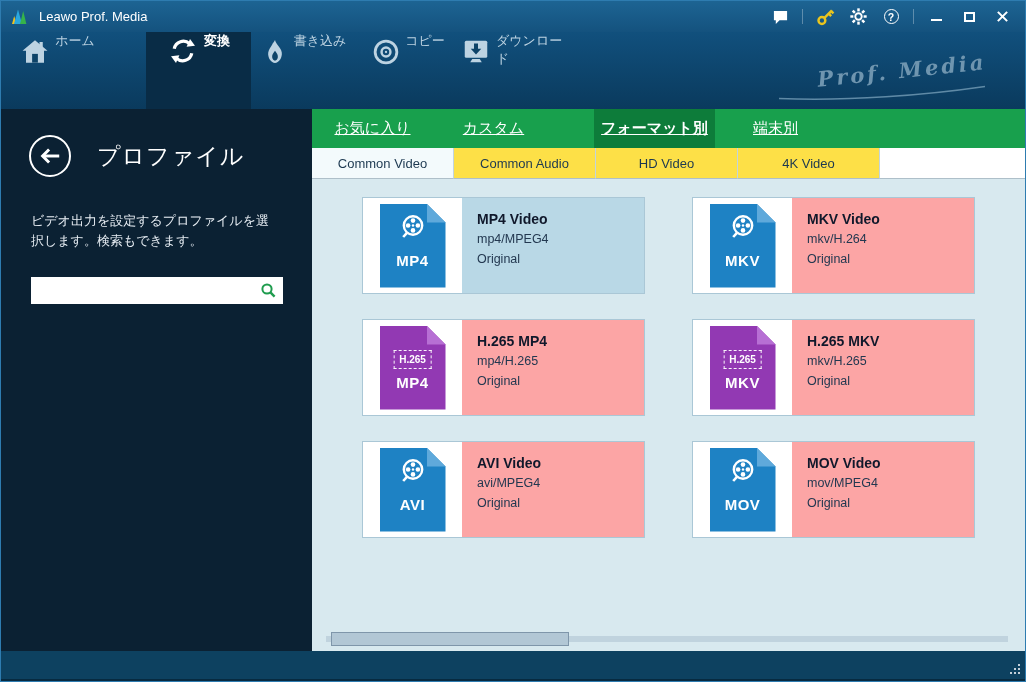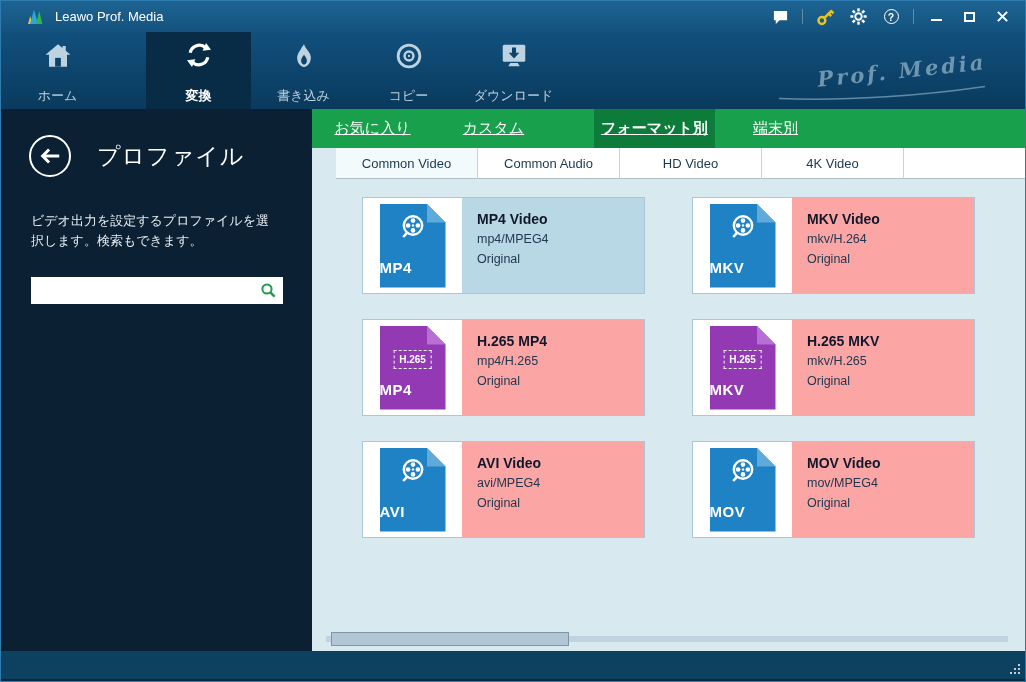--- a/index.html
+++ b/index.html
@@ -4,35 +4,35 @@
 <style>
   * { margin:0; padding:0; box-sizing:border-box; }
   html,body { background:#555; }
   body { font-family:"Liberation Sans","DejaVu Sans",sans-serif; }
 
   .window { width:1026px; height:682px; position:relative; border:1px solid #2e7cb0;
             background:#0d4160; display:flex; flex-direction:column; overflow:hidden; }
 
   
   .titlebar { height:31px; background:linear-gradient(#1d6493,#14527e); display:flex;
-              align-items:center; padding:0 12px 0 26px; flex:0 0 auto; }
+              align-items:center; padding:0 12px 0 10px; flex:0 0 auto; }
   .titlebar-title { color:#fff; font-size:13px; margin-left:8px; }
   .titlebar-right { margin-left:auto; display:flex; align-items:center; gap:11px; }
   .tb-btn { width:22px; height:20px; display:flex; align-items:center; justify-content:center; cursor:pointer; }
   .tb-sep { width:1px; height:15px; background:rgba(255,255,255,.3); }
   .help-circle { width:15px; height:15px; border:1.6px solid #fff; border-radius:50%;
                  color:#fff; font-size:10.5px; font-weight:bold; display:flex; align-items:center; justify-content:center; }
   .min-glyph { width:11px; height:2px; background:#fff; margin-top:6px; }
   .max-glyph { width:11px; height:10px; border:2px solid #fff; }
 
   
   .navbar { height:77px; background:linear-gradient(#11507d,#0a3a5d); position:relative; flex:0 0 auto; }
   .nav-items { display:flex; height:100%; padding-left:4px; }
-  .nav-item { width:105px; height:100%; display:flex; flex-direction:column; align-items:center;
-              justify-content:center; gap:17px; color:#bdd3e2; cursor:pointer; }
+  .nav-item { width:105px; height:100%; display:flex; flex-direction:row; 
+              justify-content:center; gap:5px; color:#bdd3e2; cursor:pointer; }
   .nav-item.selected { background:#092c46; color:#fff;margin-left:36px; }
   .nav-item.selected .nav-label { font-weight:bold; }
   .nav-icon { height:34px; display:flex; align-items:flex-end; justify-content:center; }
   .nav-label { font-size:13px; }
   .brand { position:absolute; right:38px; top:26px; text-align:right; pointer-events:none; }
   .brand-text { font-family:"DejaVu Serif","Liberation Serif",serif; font-style:italic; font-weight:bold;
                 font-size:21px; letter-spacing:3px; color:#6f95af; transform:rotate(-6deg); display:inline-block; }
   .brand-swoosh { display:block; margin-top:2px; }
 
   
@@ -51,21 +51,21 @@
   .search-icon { margin-right:6px; display:flex; cursor:pointer; }
 
   
   .content { flex:1 1 auto; display:flex; flex-direction:column; background:#d8e9ef; min-width:0; }
 
   .green-bar { height:39px; background:#18a04d; display:flex; flex:0 0 auto; }
   .green-tab { width:121px; color:#fff; font-size:15px; display:flex; align-items:center;
                justify-content:center; cursor:pointer;text-decoration:underline; }
   .green-tab.selected { background:#0d7c3a; font-weight:bold;margin-left:40px; }
 
-  .cat-bar { height:31px; background:#ffffff; display:flex; flex:0 0 auto;margin-left:24px; }
+  .cat-bar { height:31px; background:#fde047; display:flex; flex:0 0 auto; }
   .cat-tab { width:142px; font-size:13px; color:#1c3850; display:flex; align-items:center;
              justify-content:center; border-right:1px solid #c2d4de; border-bottom:1px solid #aebfc9; cursor:pointer; }
   .cat-tab.selected { background:#f3fafc; }
   .cat-filler { flex:1; background:#ffffff; border-bottom:1px solid #aebfc9; }
 
   .cards { flex:1 1 auto; position:relative; padding:18px 0 0 50px; overflow:hidden; }
   .cards-row { display:flex; gap:47px; margin-bottom:25px; }
 
   .card { width:283px; height:97px; border:1px solid #aac7d6; display:flex; background:#fff; cursor:pointer; }
   .card-iconbox { width:99px; flex:0 0 auto; background:#fff; display:flex; align-items:center; justify-content:center; }
@@ -76,21 +76,21 @@
 
   .doc { width:66px; height:84px; position:relative; color:#fff; }
   .doc-body { position:absolute; inset:0; clip-path:polygon(0 0, calc(100% - 19px) 0, 100% 19px, 100% 100%, 0 100%); }
   .doc.blue .doc-body { background:#1e82c4; }
   .doc.purple .doc-body { background:#9239b3; }
   .doc-fold { position:absolute; top:0; right:0; width:19px; height:19px;
               clip-path:polygon(0 0, 100% 100%, 0 100%); }
   .doc.blue .doc-fold { background:#5fa9db; }
   .doc.purple .doc-fold { background:#b76fd4; }
   .doc-reel { position:absolute; top:9px; left:50%; transform:translateX(-50%); }
-  .doc-badge { position:absolute; bottom:12px; width:100%; font-weight:bold;
+  .doc-badge { position:absolute; bottom:19px; width:100%; text-align:center; font-weight:bold;
                font-size:15px; letter-spacing:.5px; }
   .h265-frame { position:absolute; top:24px; left:50%; transform:translateX(-50%);
                 border:1px dashed rgba(255,255,255,.95); font-size:10px; font-weight:bold;
                 padding:3px 5px; white-space:nowrap; }
 
   
   .hscroll { position:absolute; left:14px; right:17px; bottom:5px; height:14px; }
   .hscroll-track { position:absolute; top:4px; left:0; right:0; height:6px; background:#c0d3de; }
   .hscroll-thumb { position:absolute; left:5px; top:0; width:238px; height:14px;
                    background:#b2c7d5; border:1px solid #7f96aa; cursor:pointer; }

